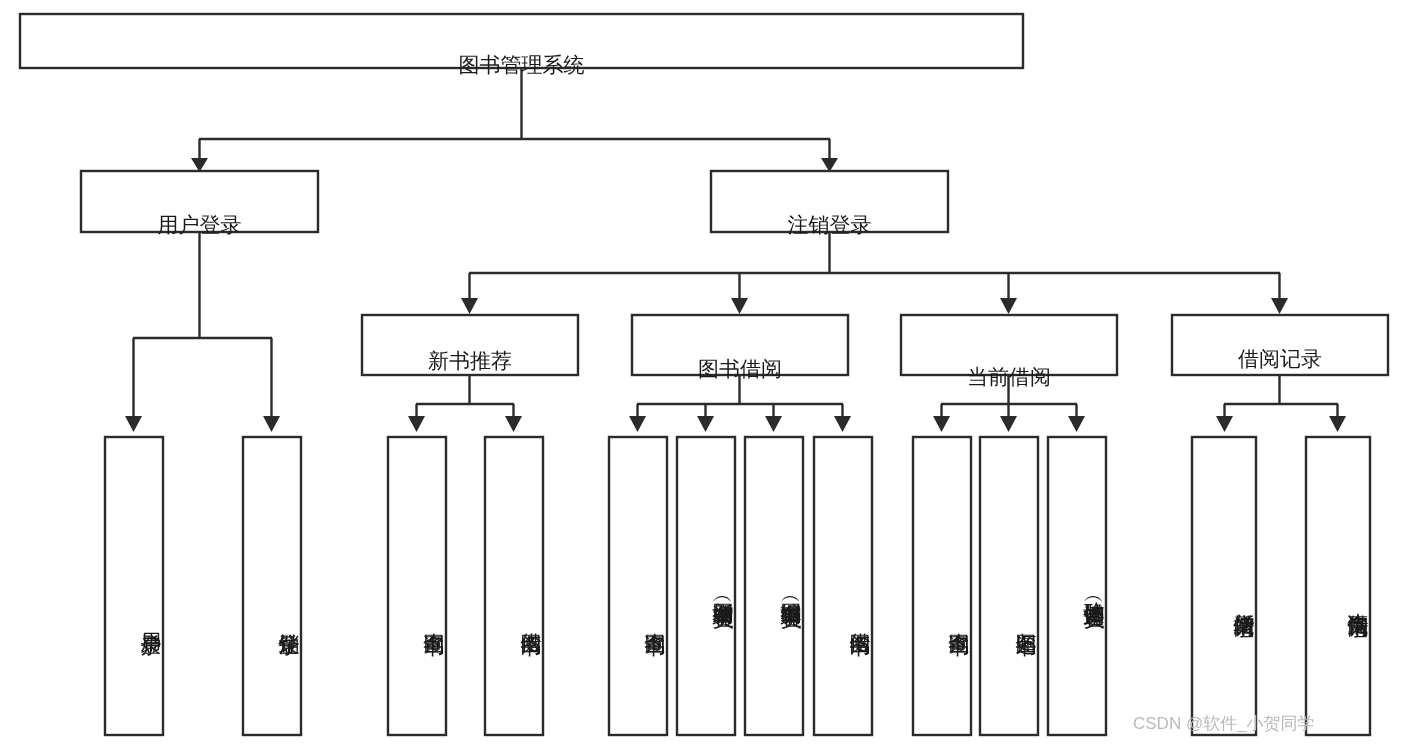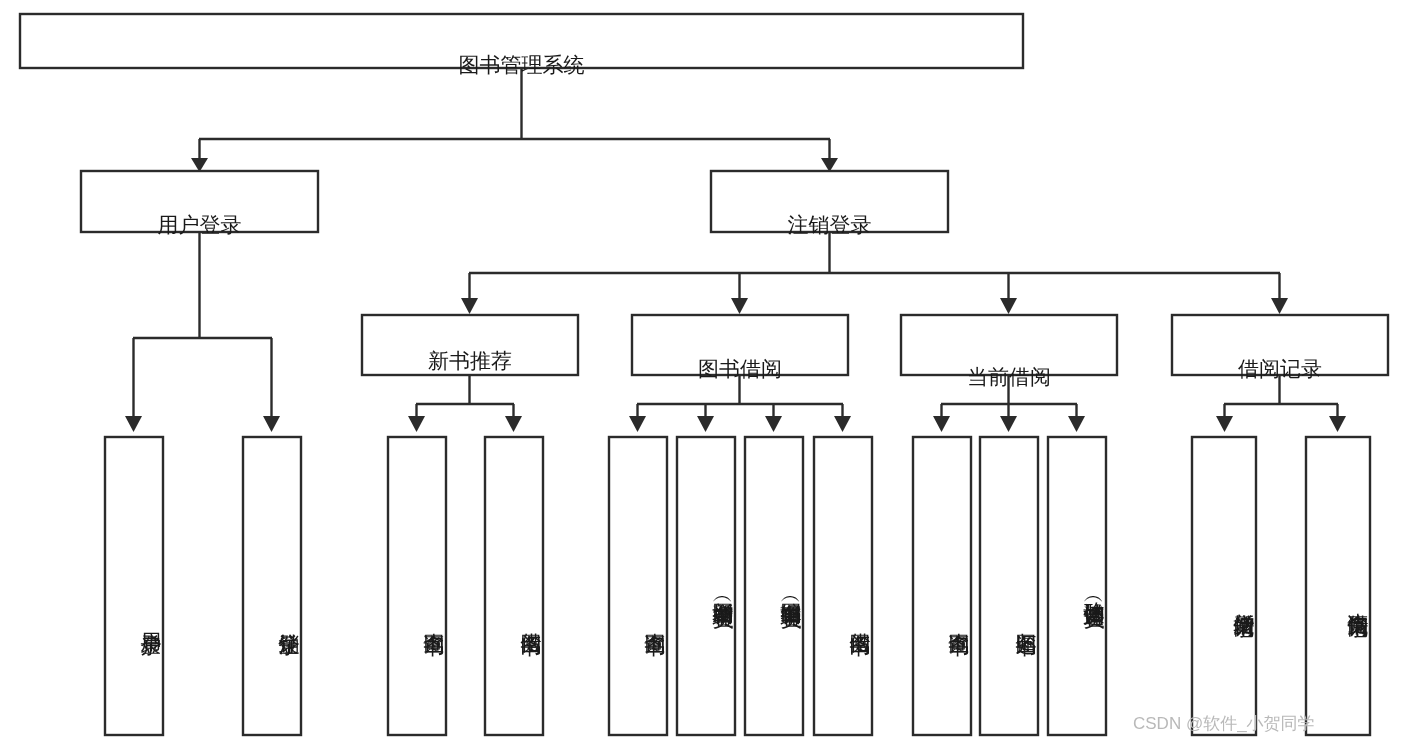--- a/index.html
+++ b/index.html
@@ -189,21 +189,21 @@
   </svg>
 
   <div class="label label-h" style="left:20px; top:14px; width:1003px; height:54px;">图书管理系统</div>
 
   <div class="label label-h" style="left:81px; top:171px; width:237px; height:61px;">用户登录</div>
   <div class="label label-h" style="left:711px; top:171px; width:237px; height:61px;">注销登录</div>
 
   <div class="label label-h" style="left:362px; top:315px; width:216px; height:45px;">新书推荐</div>
   <div class="label label-h" style="left:632px; top:315px; width:216px; height:60px;">图书借阅</div>
   <div class="label label-h" style="left:901px; top:315px; width:216px; height:76px;">当前借阅</div>
-  <div class="label label-h" style="left:1172px; top:315px; width:216px; height:60px;">借阅记录</div>
+  <div class="label label-h" style="left:1172px; top:305px; width:216px; height:60px;">借阅记录</div>
 
   <div class="label label-v" style="left:105px; top:500px; width:58px; height:235px;">用户登录</div>
   <div class="label label-v" style="left:243px; top:500px; width:58px; height:235px;">注销登录</div>
 
   <div class="label label-v" style="left:388px; top:500px; width:58px; height:235px;">查询图书</div>
   <div class="label label-v" style="left:485px; top:500px; width:58px; height:235px;">借阅图书</div>
 
   <div class="label label-v" style="left:609px; top:500px; width:58px; height:235px;">查询图书</div>
   <div class="label label-v" style="left:677px; top:443px; width:58px; height:292px;">新增图书（管理员）</div>
   <div class="label label-v" style="left:745px; top:443px; width:58px; height:292px;">编辑图书（管理员）</div>

